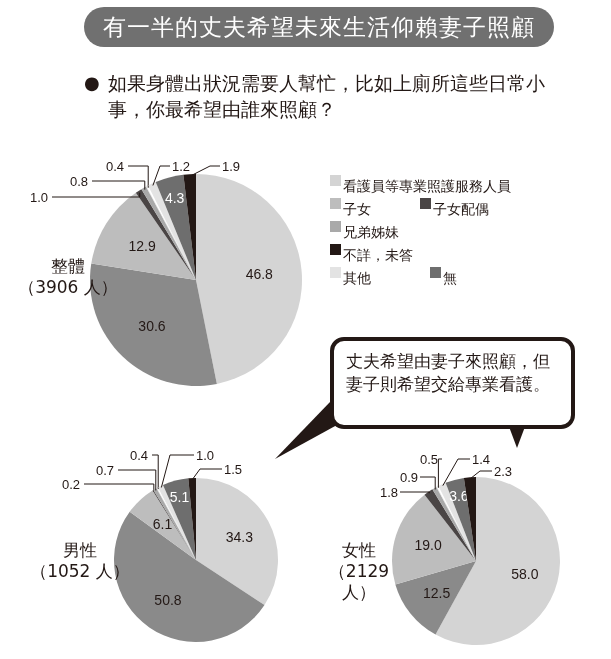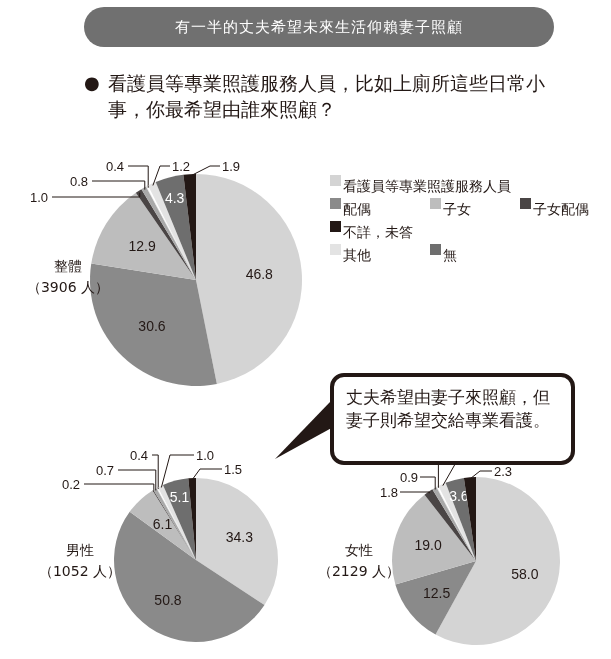--- a/index.html
+++ b/index.html
@@ -1,36 +1,36 @@
 <!DOCTYPE html>
 <html><head>
 <meta charset="utf-8">
 <style>
   html,body{margin:0;padding:0;background:#fff;}
   body{width:611px;height:659px;position:relative;overflow:hidden;font-family:"DejaVu Sans","Liberation Sans",sans-serif;color:#231815;}
-  .title{position:absolute;left:84px;top:7px;width:470px;height:40px;background:#707070;border-radius:20px;color:#fff;font-size:15px;line-height:40px;text-align:center;letter-spacing:1px;}
+  .title{position:absolute;left:84px;top:7px;width:470px;height:40px;background:#707070;border-radius:20px;color:#fff;font-size:23px;line-height:40px;text-align:center;letter-spacing:1px;}
   .question{position:absolute;left:84px;top:70px;width:480px;font-size:19px;line-height:26px;}
   .question .bullet{position:absolute;left:0;top:0;font-size:18px;}
   .question .qtext{display:block;padding-left:24px;}
   svg.charts{position:absolute;left:0;top:0;}
   .legend{position:absolute;left:330px;top:175px;font-size:14px;line-height:23px;}
   .legend .row{display:flex;white-space:nowrap;}
   .legend .item{display:inline-flex;align-items:flex-start;margin-right:18px;}
   .sw{display:inline-block;width:11px;height:11px;margin-right:2px;}
-  .grp{position:absolute;font-size:14px;line-height:21px;text-align:center;}
-  .bubble{position:absolute;left:330px;top:337px;width:245px;height:92px;border:4px solid #231815;border-radius:14px;background:#fff;box-sizing:border-box;padding:9px 12px;font-size:17px;line-height:23px;margin-top:36px;}
+  .grp{position:absolute;font-size:17px;line-height:21px;text-align:center;}
+  .bubble{position:absolute;left:330px;top:337px;width:245px;height:92px;border:4px solid #231815;border-radius:14px;background:#fff;box-sizing:border-box;padding:9px 12px;font-size:17px;line-height:23px;}
 </style>
 </head>
 <body>
 
 <div class="title">有一半的丈夫希望未來生活仰賴妻子照顧</div>
 
 <div class="question">
   <span class="bullet">●</span>
-  <span class="qtext">看護員等專業照護服務人員，比如上廁所這些日常小事，你最希望由誰來照顧？</span>
+  <span class="qtext">如果身體出狀況需要人幫忙，比如上廁所這些日常小事，你最希望由誰來照顧？</span>
 </div>
 
 <svg class="charts" width="611" height="659">
   <g id="pie-overall">
       <path d="M196,280 L196,174 A106,106 0 0 1 216.86344379557687,383.9264966839006 Z" fill="#d4d4d4" stroke="none" stroke-width="0.5"></path>
       <text x="259.2882102506369" y="278.7101316968337" text-anchor="middle" font-size="14" font-family="Liberation Sans, sans-serif" fill="#231815">46.8</text>
       <path d="M196,280 L216.86344379557687,383.9264966839006 A106,106 0 0 1 91.2816749443411,263.5661204355952 Z" fill="#8a8a8a" stroke="none" stroke-width="0.5"></path>
       <text x="151.99268793302812" y="330.9164075755078" text-anchor="middle" font-size="14" font-family="Liberation Sans, sans-serif" fill="#231815">30.6</text>
       <path d="M196,280 L91.2816749443411,263.5661204355952 A106,106 0 0 1 135.81679487396076,192.74186673577594 Z" fill="#bdbdbd" stroke="none" stroke-width="0.5"></path>
       <text x="142.1597449750081" y="251.1446172840443" text-anchor="middle" font-size="14" font-family="Liberation Sans, sans-serif" fill="#231815">12.9</text>
@@ -108,34 +108,34 @@
 </svg>
 
 <div class="legend">
   <div class="row">
     <span class="item">
         <span class="sw" style="background:#d4d4d4"></span>
         <span>看護員等專業照護服務人員</span>
       </span>
   </div>
   <div class="row">
-    <span class="item" style="width:82px">
-        <span class="sw" style="background:#8a8a8a"></span>
-        <span>配偶</span>
-      </span>
     <span class="item" style="width:72px">
         <span class="sw" style="background:#bdbdbd"></span>
         <span>子女</span>
       </span>
     <span class="item">
         <span class="sw" style="background:#4a4545"></span>
         <span>子女配偶</span>
       </span>
   </div>
   <div class="row">
+    <span class="item" style="width:82px">
+        <span class="sw" style="background:#a9a9a9"></span>
+        <span>兄弟姊妹</span>
+      </span>
   </div>
   <div class="row">
     <span class="item">
         <span class="sw" style="background:#231815"></span>
         <span>不詳，未答</span>
       </span>
   </div>
   <div class="row">
     <span class="item" style="width:82px">
         <span class="sw" style="background:#e3e3e3"></span>

